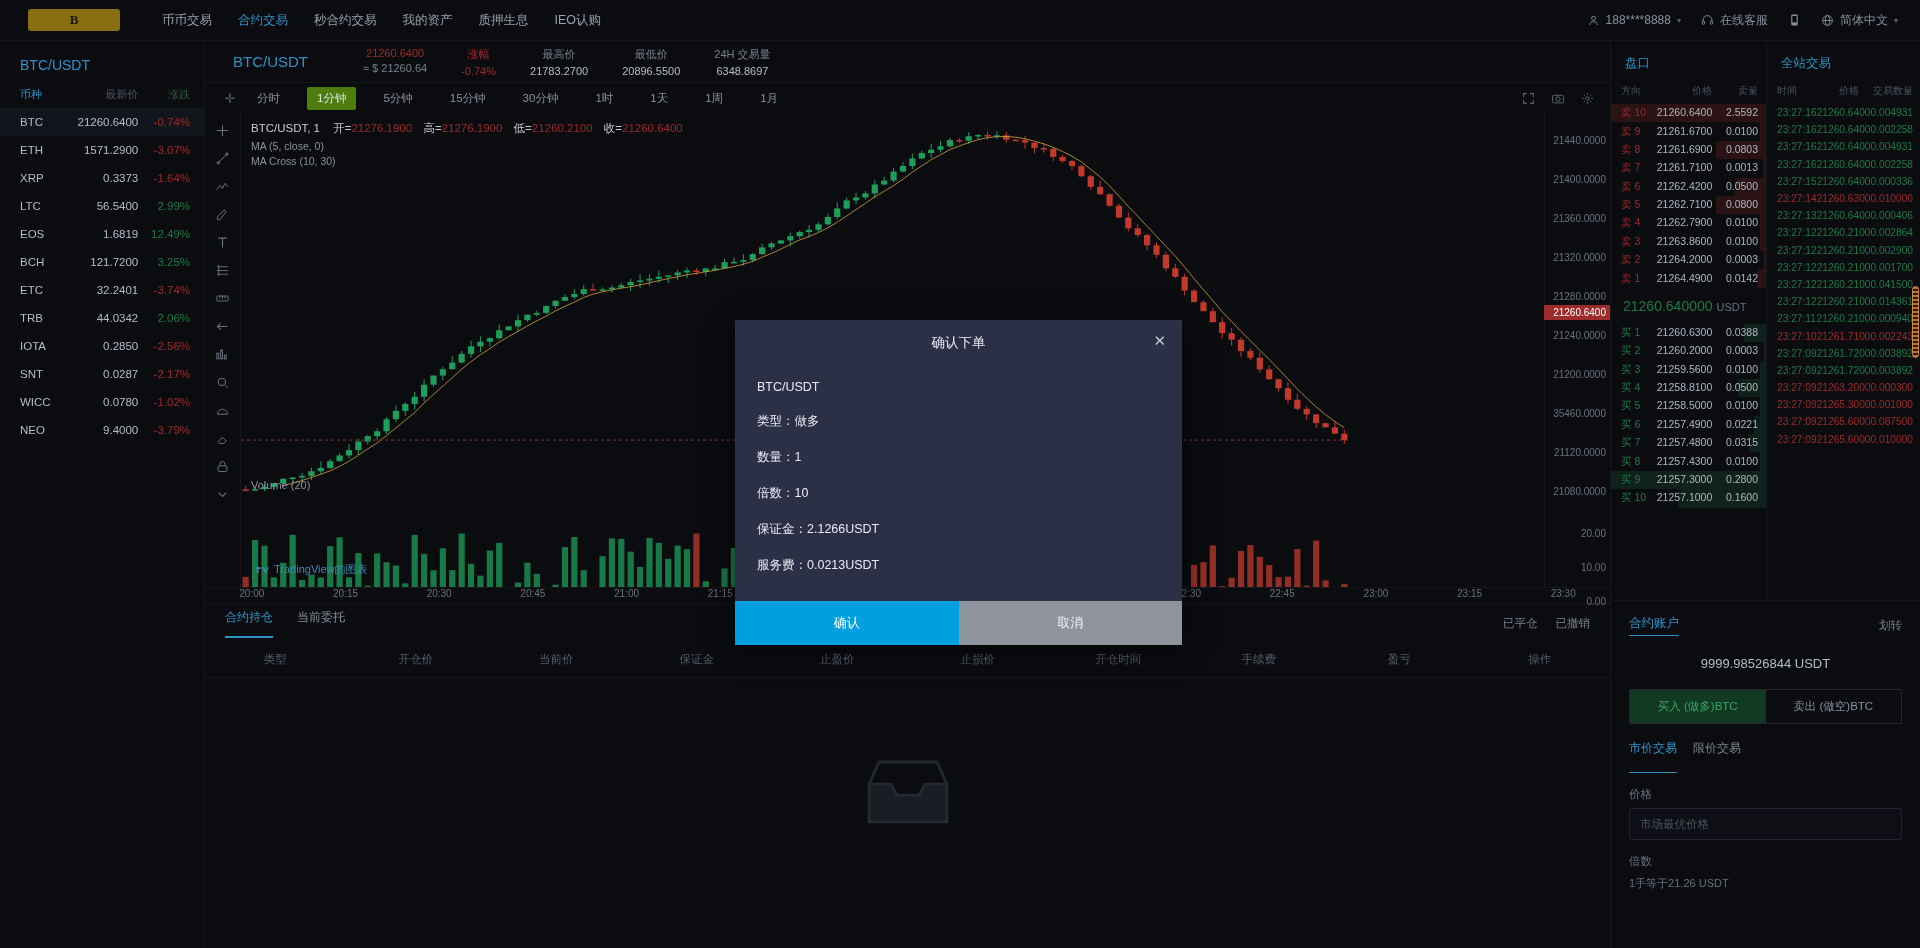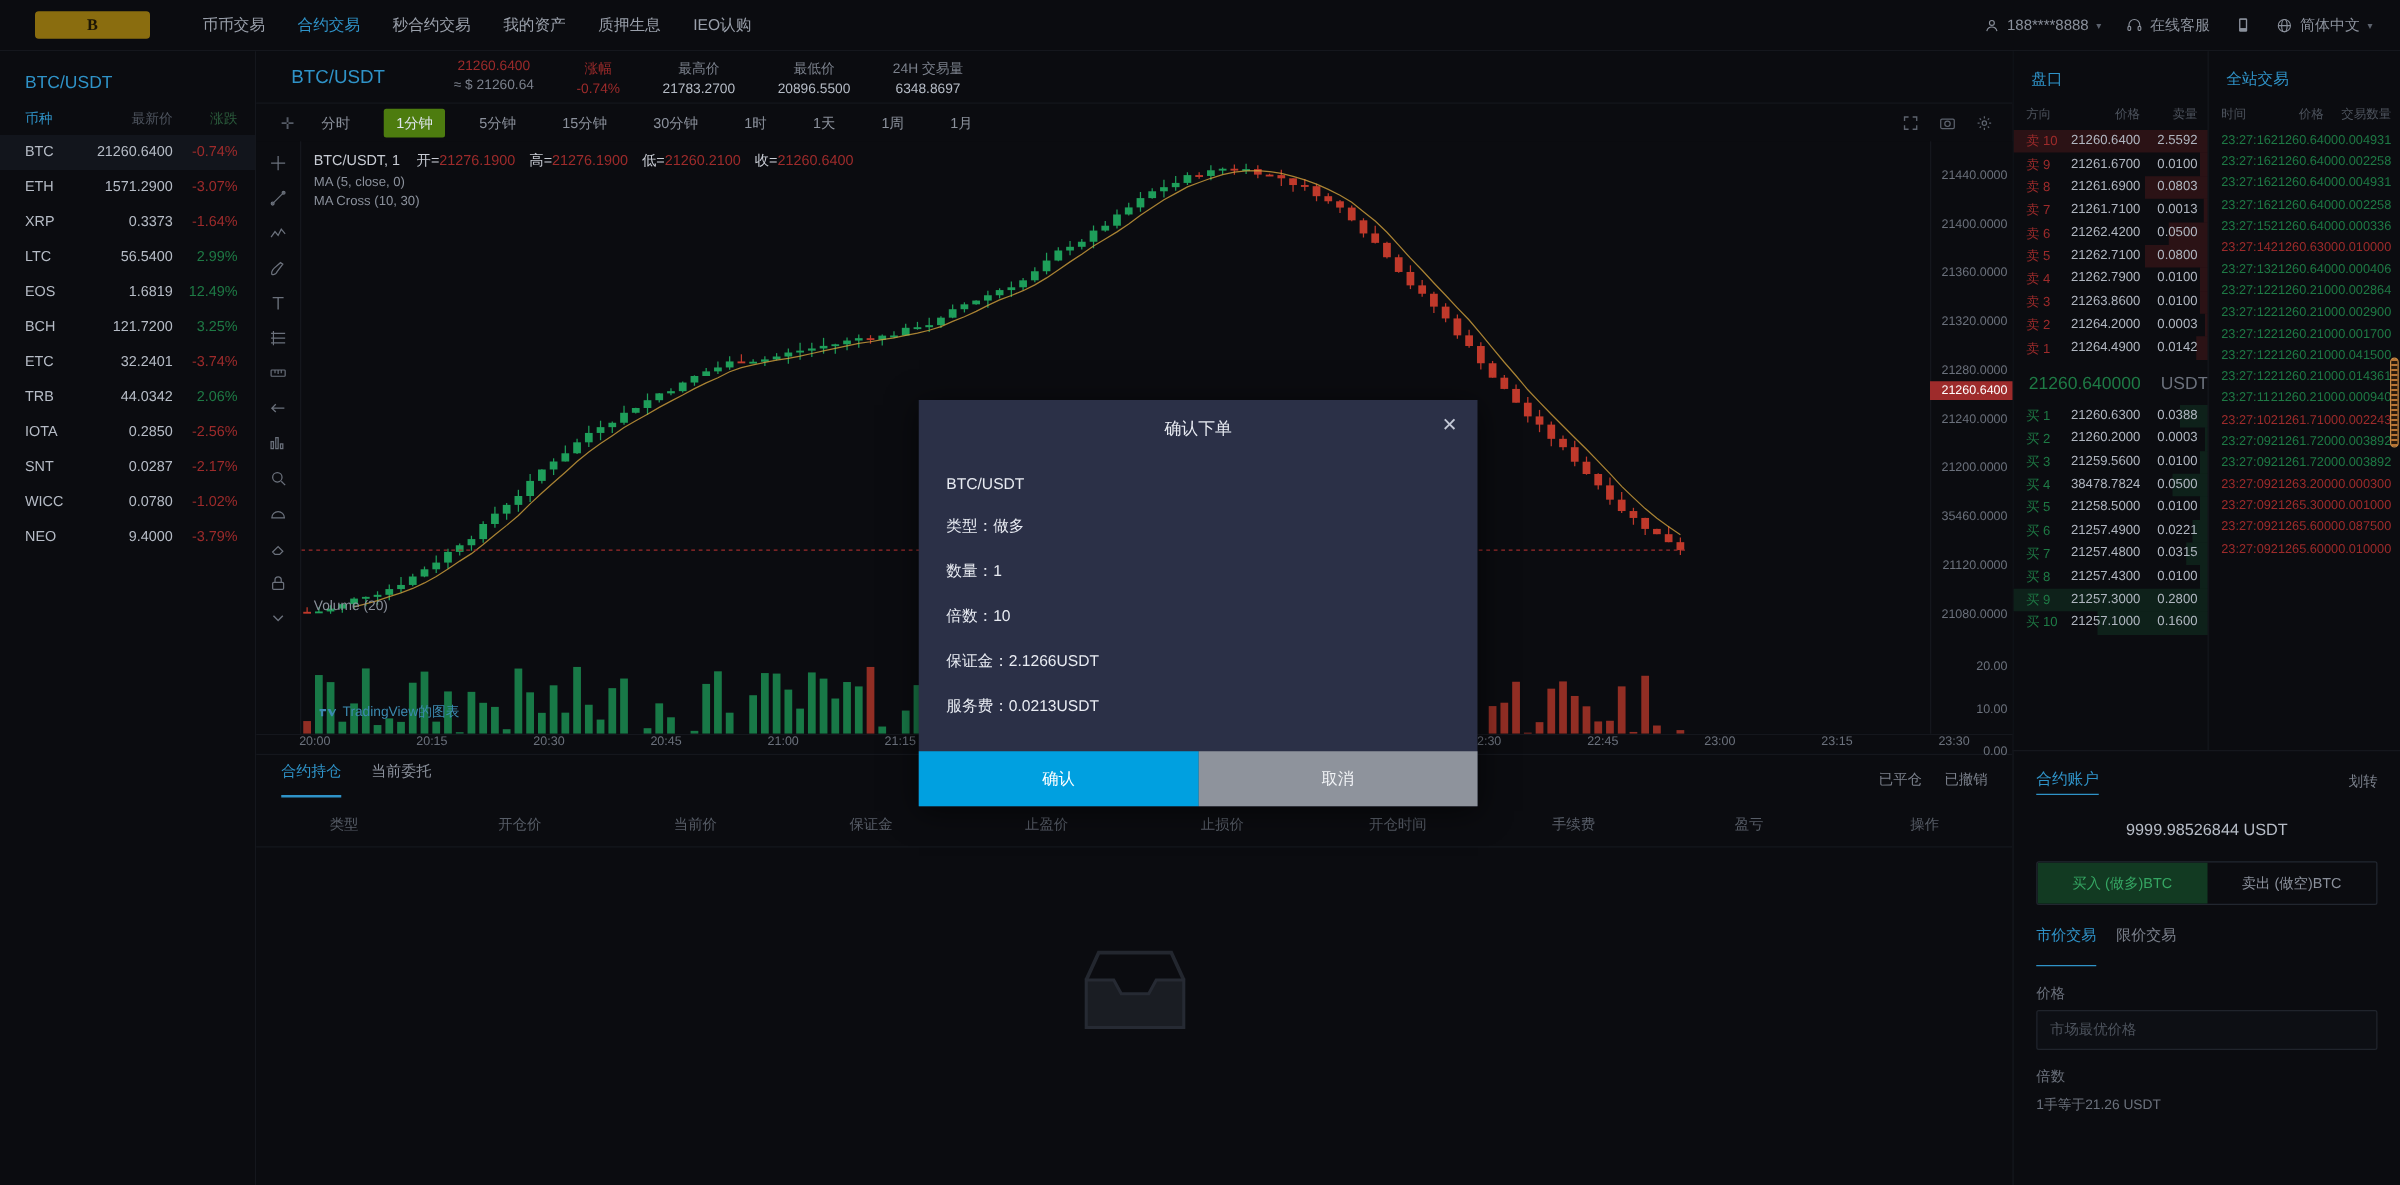--- a/index.html
+++ b/index.html
@@ -117,21 +117,21 @@
   .bk-head .h2 { flex: 1; text-align: right; }
   .bk-head .h3 { width: 46px; text-align: right; }
   .bk-row { display: flex; font-size: 10.5px; padding: 2.2px 8px 2.2px 10px; position: relative; }
   .bk-row .d { width: 36px; position: relative; z-index: 2; }
   .bk-row .p { flex: 1; text-align: right; color: #b0b6c0; position: relative; z-index: 2; }
   .bk-row .v { width: 46px; text-align: right; color: #b0b6c0; position: relative; z-index: 2; }
   .bk-row .bar { position: absolute; right: 0; top: 0; bottom: 0; z-index: 1; }
   .bar-sell { background: rgba(158,43,43,.22); }
   .bar-buy { background: rgba(30,122,69,.20); }
   .mid-price { padding: 10px 0 10px 12px; font-size: 14px; color: #1e7a45; }
-  .mid-price small { font-size: 14px; color: #6b717c; margin-left: 16px; }
+  .mid-price small { font-size: 11px; color: #6b717c; margin-left: 4px; }
   .tr-head .h1 { width: 50px; }
   .tr-head .h2 { flex: 1; text-align: right; }
   .tr-head .h3 { width: 54px; text-align: right; }
   .tr-row { display: flex; font-size: 10.2px; padding: 3.1px 8px 3.1px 10px; }
   .tr-row .t { width: 50px; }
   .tr-row .p { flex: 1; text-align: right; }
   .tr-row .v { width: 54px; text-align: right; }
   .scroll-thumb { position: absolute; right: 2px; top: 245px; width: 7px; height: 72px;
     background: repeating-linear-gradient(to bottom,#b87333 0 2px,#2a1a0c 2px 4px);
     border: 1px solid #c98b45; border-radius: 4px; }
@@ -998,21 +998,21 @@
    </div>
             <div class="bk-row">
      <span class="bar bar-buy" style="width:4%"></span>
      <span class="d up">买 3</span>
      <span class="p">21259.5600</span>
      <span class="v">0.0100</span>
    </div>
             <div class="bk-row">
      <span class="bar bar-buy" style="width:18%"></span>
      <span class="d up">买 4</span>
-     <span class="p">38478.7824</span>
+     <span class="p">21258.8100</span>
      <span class="v">0.0500</span>
    </div>
             <div class="bk-row">
      <span class="bar bar-buy" style="width:4%"></span>
      <span class="d up">买 5</span>
      <span class="p">21258.5000</span>
      <span class="v">0.0100</span>
    </div>
             <div class="bk-row">
      <span class="bar bar-buy" style="width:8%"></span>

